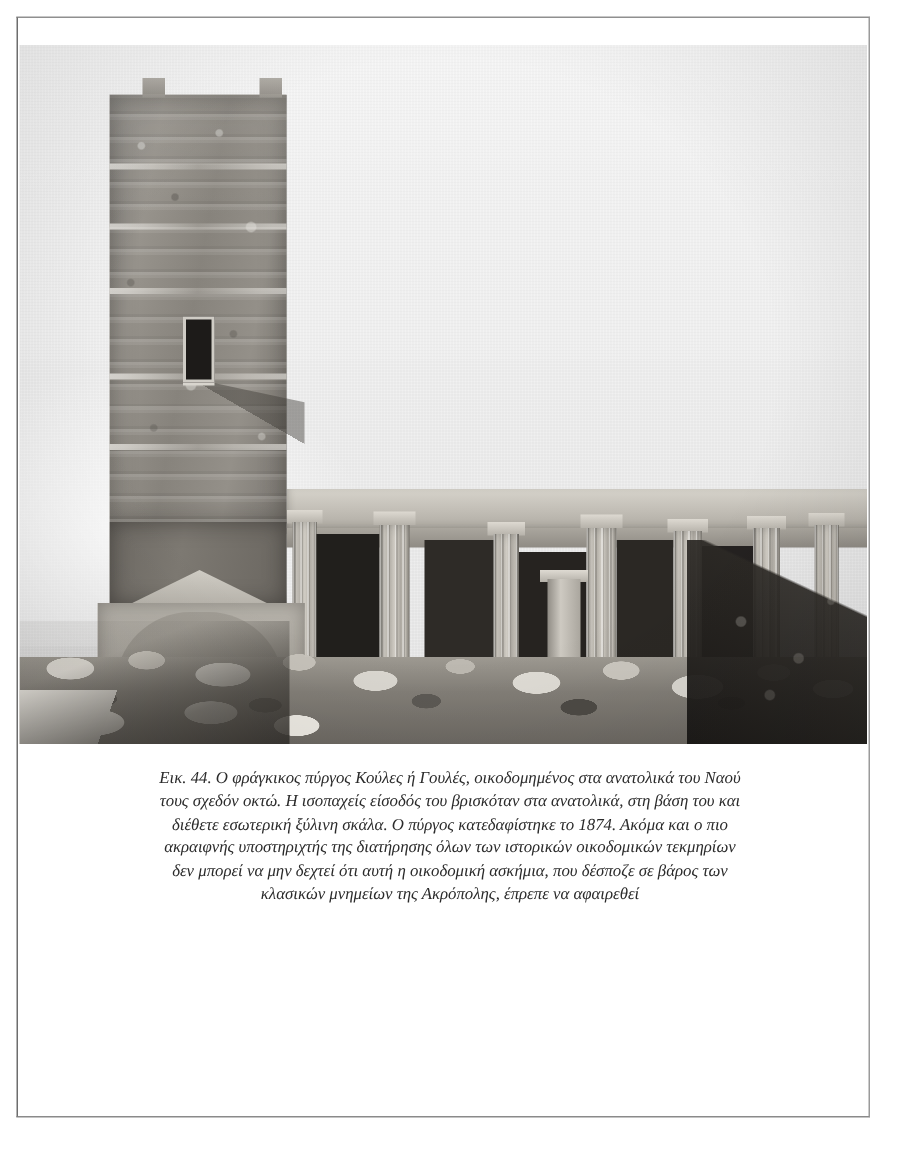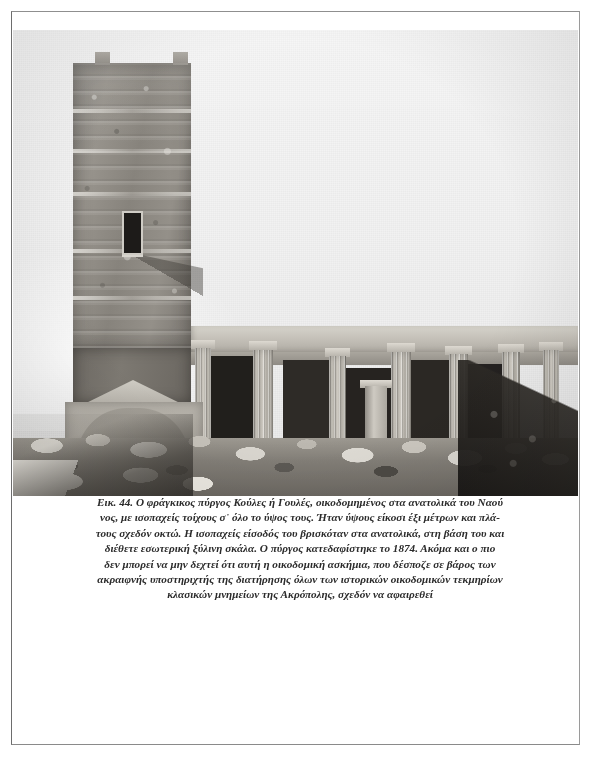--- a/index.html
+++ b/index.html
@@ -180,24 +180,24 @@
   .fg-left{position:absolute;left:0;top:384px;width:180px;height:82px;
      background:linear-gradient(160deg,rgba(120,116,110,.1) 0 30%,rgba(70,67,62,.75) 70%,rgba(52,49,45,.9) 100%);}
 
   
   .vignette{position:absolute;inset:0;pointer-events:none;
      background:radial-gradient(ellipse at 50% 45%,rgba(0,0,0,0) 55%,rgba(0,0,0,.10) 100%);}
   .photo-soft{position:absolute;inset:0;pointer-events:none;
      background:linear-gradient(180deg,rgba(255,255,255,.10),rgba(255,255,255,0) 25%);}
 
   
-  .caption{position:absolute;left:52px;top:495px;width:496px;
+  .caption{position:absolute;left:52px;top:512px;width:496px;
      font-family:"Liberation Serif","DejaVu Serif",serif;
      font-style:italic;font-size:11.2px;line-height:15.4px;
-     color:#2b2b2b;text-align:center;font-weight:bold;}
+     color:#2b2b2b;text-align:center;}
   .caption .ln{display:block;white-space:nowrap;}
 </style>
 </head>
 <body>
 
 <div class="page">
 
   <div class="page-frame"></div>
 
   <div class="photo">
@@ -259,21 +259,20 @@
     <div class="fg-left"></div>
     <div class="slope"></div>
     <div class="slope-tex"></div>
 
     <div class="vignette"></div>
     <div class="photo-soft"></div>
   </div>
 
   <div class="caption">
     <span class="ln">Εικ. 44. Ο φράγκικος πύργος Κούλες ή Γουλές, οικοδομημένος στα ανατολικά του Ναού</span>
-    <span class="ln">νος, με ισοπαχείς τοίχους σ᾽ όλο το ύψος τους. Ήταν ύψους είκοσι έξι μέτρων και πλά-</span>
     <span class="ln">τους σχεδόν οκτώ. Η ισοπαχείς είσοδός του βρισκόταν στα ανατολικά, στη βάση του και</span>
     <span class="ln">διέθετε εσωτερική ξύλινη σκάλα. Ο πύργος κατεδαφίστηκε το 1874. Ακόμα και ο πιο</span>
+    <span class="ln">ακραιφνής υποστηριχτής της διατήρησης όλων των ιστορικών οικοδομικών τεκμηρίων</span>
     <span class="ln">δεν μπορεί να μην δεχτεί ότι αυτή η οικοδομική ασκήμια, που δέσποζε σε βάρος των</span>
-    <span class="ln">ακραιφνής υποστηριχτής της διατήρησης όλων των ιστορικών οικοδομικών τεκμηρίων</span>
-    <span class="ln">κλασικών μνημείων της Ακρόπολης, σχεδόν να αφαιρεθεί</span>
+    <span class="ln">κλασικών μνημείων της Ακρόπολης, έπρεπε να αφαιρεθεί</span>
   </div>
 
 </div>
 
 </body></html>

